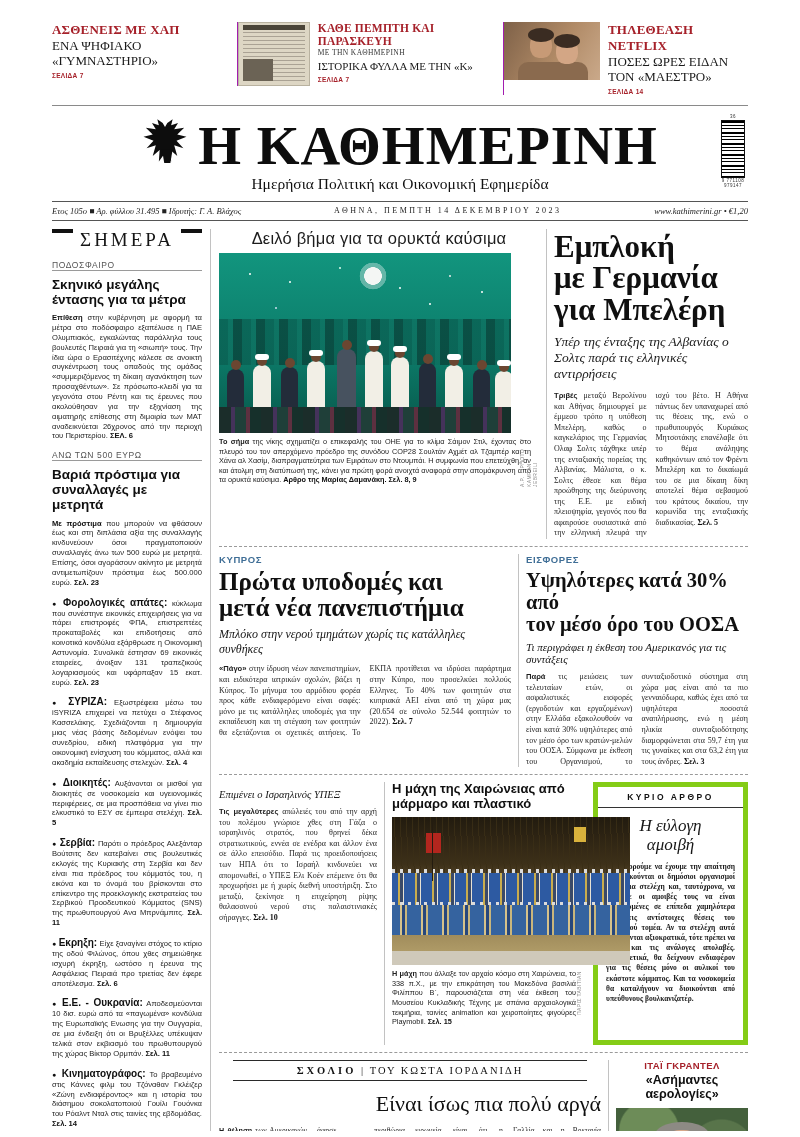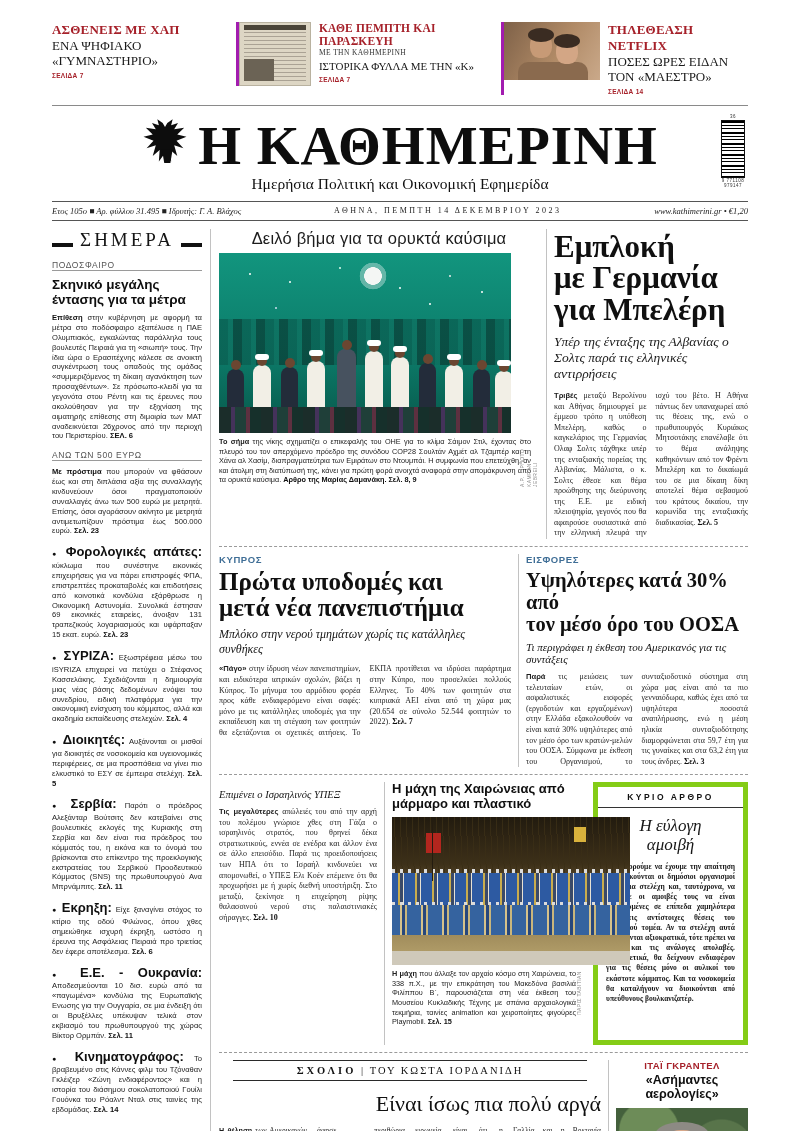--- a/index.html
+++ b/index.html
@@ -4,21 +4,21 @@
 <style>
   *{margin:0;padding:0;box-sizing:border-box}
   html,body{background:#e8e8e8}
   .page{width:800px;height:1137px;margin:0 auto;background:#fff;color:#151515;
         font-family:"Liberation Sans",sans-serif;padding:22px 52px 0;overflow:hidden;position:relative}
   .serif{font-family:"Liberation Serif",serif}
 
   
   .topstrip{display:flex;align-items:flex-start;padding-bottom:10px;border-bottom:1px solid #8a8a8a}
   .ts-item{display:flex;gap:8px}
-  .ts-item + .ts-item{border-left:3px solid #a21caf;}
+  .ts-item + .ts-item{border-left:1px solid #a21caf;}
   .ts-kick{font-family:"Liberation Serif",serif;font-weight:bold;font-size:13px;color:#a6212a;letter-spacing:.2px}
   .ts-kick.sm{font-size:11.5px;line-height:1.1}
   .ts-sub{font-family:"Liberation Serif",serif;font-size:7.5px;letter-spacing:.4px;color:#333;margin-top:1px}
   .ts-title{font-family:"Liberation Serif",serif;font-size:13px;line-height:1.15;color:#1a1a1a;margin-top:1px}
   .ts-title.sm{font-size:11px;margin-top:3px}
   .ts-page{font-size:6.5px;font-weight:bold;color:#a6212a;margin-top:3px;letter-spacing:.3px}
   .thumb-news{width:72px;height:64px;flex:none;background:#ddd6c4;border:1px solid #b9b2a0;position:relative;overflow:hidden}
   .thumb-news:before{content:"";position:absolute;left:4px;right:4px;top:9px;bottom:4px;
      background:repeating-linear-gradient(180deg,#aaa294 0 1px,transparent 1px 4px)}
   .thumb-news:after{content:"";position:absolute;left:4px;bottom:4px;width:30px;height:22px;background:#6b6355}
@@ -46,30 +46,30 @@
 
   
   .content{display:flex;margin-top:8px;height:902px;overflow:hidden}
   .sep-v{width:1px;background:#c2c2c2;margin:0 8px;flex:none}
   .sep-v.short{margin:0 7px}
   .main{flex:1;min-width:0}
   .dash{border:0;border-top:1px dashed #9a9a9a;margin:7px 0}
 
   
   .sidebar{width:150px;flex:none;overflow:hidden}
-  .simera{display:flex;align-items:flex-end;gap:7px;margin-bottom:8px}
+  .simera{display:flex;gap:7px;margin-bottom:8px}
   .simera i{flex:1;height:4px;background:#111;margin-bottom:4px}
   .simera span{font-family:"Liberation Serif",serif;font-size:19px;letter-spacing:3px}
   .sb-kick{font-size:8.5px;color:#555;letter-spacing:.6px;border-bottom:1px solid #9a9a9a;padding-bottom:0;margin:9px 0 6px}
   .sb-head{font-weight:bold;font-size:13.5px;line-height:1.12;margin-bottom:6px;color:#0f0f0f}
   .sb-body,.sb-bullet{font-size:7.6px;line-height:1.3;text-align:justify;color:#222}
   .sb-body b.lead,.sb-bullet b.lbl{color:#0f0f0f}
   .sb-bullet{margin-top:8px}
   .sb-bullet .dot{font-size:7px;color:#0f0f0f}
-  .sb-bullet b.lbl{font-size:13px}
+  .sb-bullet b.lbl{font-size:10px}
   .pg{font-weight:bold;color:#0f0f0f}
 
   
   .rowA{display:flex}
   .photo-col{width:320px;flex:none}
   .photo-head{font-size:16.5px;color:#1c1c1c;text-align:center;margin-bottom:5px;letter-spacing:.2px}
   .scene-cop{position:relative;width:292px;height:180px;overflow:hidden;
      background:linear-gradient(180deg,#12957e 0%,#0c7c6a 55%,#07574a 100%)}
   .cop-logo{position:absolute;top:7px;left:138px;width:32px;height:32px;border-radius:50%;
      background:radial-gradient(circle,#f4f6f4 0 38%,rgba(255,255,255,.35) 40% 58%,transparent 60%)}
@@ -231,20 +231,21 @@
         </div>
 
       <div>
         <div class="sb-kick">ΠΟΔΟΣΦΑΙΡΟ</div>
         <div class="sb-head">Σκηνικό μεγάλης έντασης για τα μέτρα</div>
         <p class="sb-body"><b class="lead">Επίθεση</b> <span>στην κυβέρνηση με αφορμή τα μέτρα στο ποδόσφαιρο εξαπέλυσε η ΠΑΕ Ολυμπιακός, εγκαλώντας παράλληλα τους βουλευτές Πειραιά για τη «σιωπή» τους. Την ίδια ώρα ο Ερασιτέχνης κάλεσε σε ανοικτή συγκέντρωση τους οπαδούς της ομάδας «συμμεριζόμενος τη δίκαιη αγανάκτηση των προσαχθέντων». Σε πρόσωπο-κλειδί για τα γεγονότα στου Ρέντη και τις έρευνες που ακολούθησαν για την εξιχνίαση της αιματηρής επίθεσης στη διμοιρία των ΜΑΤ αναδεικνύεται 26χρονος από την περιοχή του Περιστερίου.</span> <b class="pg">ΣΕΛ. 6</b></p>
       </div>
 
       <div>
         <div class="sb-kick">ΑΝΩ ΤΩΝ 500 ΕΥΡΩ</div>
+        <div class="sb-head">Βαριά πρόστιμα για συναλλαγές με μετρητά</div>
         <p class="sb-body"><b class="lead">Με πρόστιμα</b> <span>που μπορούν να φθάσουν έως και στη διπλάσια αξία της συναλλαγής κινδυνεύουν όσοι πραγματοποιούν συναλλαγές άνω των 500 ευρώ με μετρητά. Επίσης, όσοι αγοράσουν ακίνητο με μετρητά αντιμετωπίζουν πρόστιμα έως 500.000 ευρώ.</span> <b class="pg">Σελ. 23</b></p>
       </div>
 
       <p class="sb-bullet"><span class="dot">●</span> <b class="lbl">Φορολογικές απάτες:</b> <span>κύκλωμα που συνέστηνε εικονικές επιχειρήσεις για να πάρει επιστροφές ΦΠΑ, επιστρεπτέες προκαταβολές και επιδοτήσεις από κοινοτικά κονδύλια εξάρθρωσε η Οικονομική Αστυνομία. Συνολικά έστησαν 69 εικονικές εταιρείες, άνοιξαν 131 τραπεζικούς λογαριασμούς και υφάρπαξαν 15 εκατ. ευρώ.</span> <b class="pg">Σελ. 23</b></p>
       <p class="sb-bullet"><span class="dot">●</span> <b class="lbl">ΣΥΡΙΖΑ:</b> <span>Εξωστρέφεια μέσω του iSYRIZA επιχειρεί να πετύχει ο Στέφανος Κασσελάκης. Σχεδιάζονται η δημιουργία μιας νέας βάσης δεδομένων ενόψει του συνεδρίου, ειδική πλατφόρμα για την οικονομική ενίσχυση του κόμματος, αλλά και ακαδημία εκπαίδευσης στελεχών.</span> <b class="pg">Σελ. 4</b></p>
       <p class="sb-bullet"><span class="dot">●</span> <b class="lbl">Διοικητές:</b> <span>Αυξάνονται οι μισθοί για διοικητές σε νοσοκομεία και υγειονομικές περιφέρειες, σε μια προσπάθεια να γίνει πιο ελκυστικό το ΕΣΥ σε έμπειρα στελέχη.</span> <b class="pg">Σελ. 5</b></p>
       <p class="sb-bullet"><span class="dot">●</span> <b class="lbl">Σερβία:</b> <span>Παρότι ο πρόεδρος Αλεξάνταρ Βούτσιτς δεν κατεβαίνει στις βουλευτικές εκλογές της Κυριακής στη Σερβία και δεν είναι πια πρόεδρος του κόμματός του, η εικόνα και το όνομά του βρίσκονται στο επίκεντρο της προεκλογικής εκστρατείας του Σερβικού Προοδευτικού Κόμματος (SNS) της πρωθυπουργού Ανα Μπρνάμπιτς.</span> <b class="pg">Σελ. 11</b></p>
       <p class="sb-bullet"><span class="dot">●</span> <b class="lbl">Εκρηξη:</b> <span>Είχε ξαναγίνει στόχος το κτίριο της οδού Φιλώνος, όπου χθες σημειώθηκε ισχυρή έκρηξη, ωστόσο η έρευνα της Ασφάλειας Πειραιά προ τριετίας δεν έφερε αποτέλεσμα.</span> <b class="pg">Σελ. 6</b></p>
       <p class="sb-bullet"><span class="dot">●</span> <b class="lbl">Ε.Ε. - Ουκρανία:</b> <span>Αποδεσμεύονται 10 δισ. ευρώ από τα «παγωμένα» κονδύλια της Ευρωπαϊκής Ενωσης για την Ουγγαρία, σε μια ένδειξη ότι οι Βρυξέλλες υπέκυψαν τελικά στον εκβιασμό του πρωθυπουργού της χώρας Βίκτορ Ορμπάν.</span> <b class="pg">Σελ. 11</b></p>
       <p class="sb-bullet"><span class="dot">●</span> <b class="lbl">Κινηματογράφος:</b> <span>Το βραβευμένο στις Κάννες φιλμ του Τζόναθαν Γκλέιζερ «Ζώνη ενδιαφέροντος» και η ιστορία του διάσημου σοκολατοποιού Γουίλι Γουόνκα του Ρόαλντ Νταλ στις ταινίες της εβδομάδας.</span> <b class="pg">Σελ. 14</b></p>

